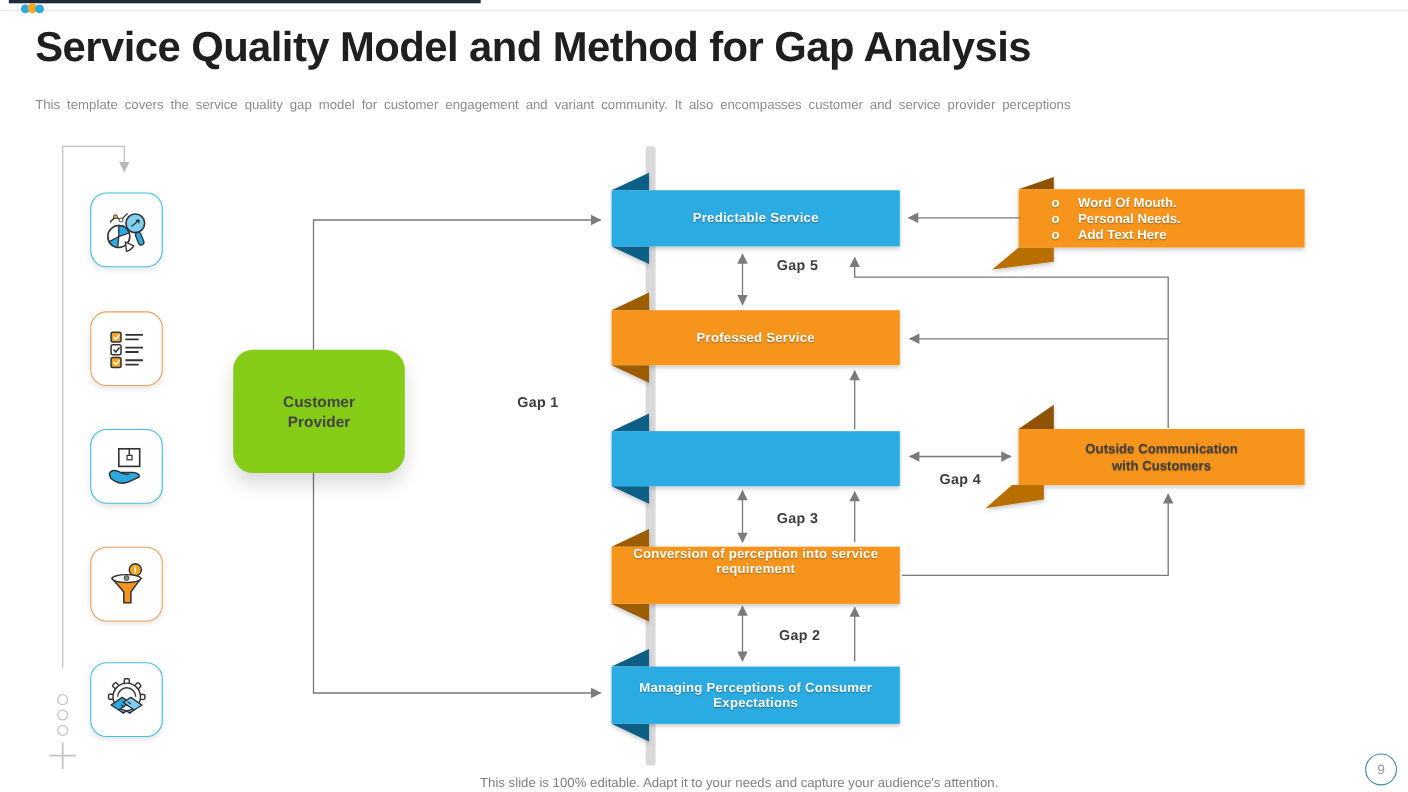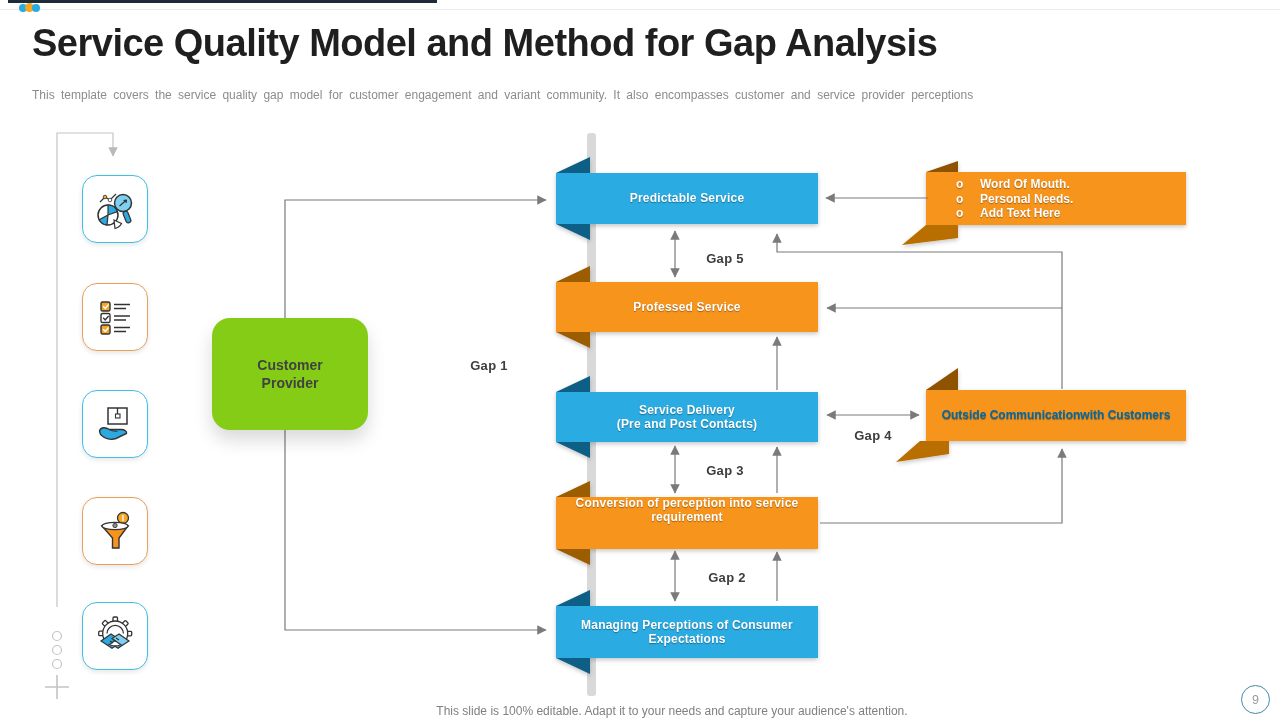--- a/index.html
+++ b/index.html
@@ -23,22 +23,22 @@
             box-shadow:0 2px 5px rgba(0,0,0,0.10);}
   .icon-box.blue  {border:1.6px solid #41BFE6;}
   .icon-box.orange{border:1.6px solid #E9A05B;}
   
   .net{position:absolute;left:0;top:0;width:1280px;height:720px;}
   
   .banner-label{position:absolute;left:556px;width:262px;display:flex;flex-direction:column;
                 align-items:center;justify-content:center;text-align:center;color:#fff;
                 font-weight:bold;font-size:12px;line-height:1.2;letter-spacing:0.2px;
                 text-shadow:0 1px 1px rgba(0,0,0,0.35);}
-  .side-label{position:absolute;left:926px;width:260px;display:flex;flex-direction:row;
-              align-items:center;justify-content:center;text-align:center;color:#0369a1;
+  .side-label{position:absolute;left:926px;width:260px;display:flex;flex-direction:column;
+              align-items:center;justify-content:center;text-align:center;color:#404040;
               font-weight:bold;font-size:12px;line-height:1.25;text-shadow:0 1px 1px rgba(0,0,0,0.35);}
   .wom-list{position:absolute;left:956px;top:177px;width:220px;display:flex;
             flex-direction:column;gap:0px;color:#fff;font-weight:bold;font-size:12px;
             text-shadow:0 1px 1px rgba(0,0,0,0.35);}
   .wom-row{display:flex;line-height:14.5px;}
   .wom-row .marker{width:24px;}
   
   .gap{position:absolute;width:64px;text-align:center;font-weight:bold;font-size:13px;
        color:#3d3d3d;letter-spacing:0.3px;}
   
@@ -211,24 +211,20 @@
       </g>
     </svg>
   </div>
 
   <div class="banner-label" style="top:173px;height:51px">
     <span>Predictable Service</span>
   </div>
   <div class="banner-label" style="top:282px;height:50px">
     <span>Professed Service</span>
   </div>
-  <div class="banner-label" style="top:392px;height:50px">
-    <span>Service Delivery</span>
-    <span>(Pre and Post Contacts)</span>
-  </div>
   <div class="banner-label" style="top:484px;height:52px">
     <span>Conversion of perception into service</span>
     <span>requirement</span>
   </div>
   <div class="banner-label" style="top:606px;height:52px">
     <span>Managing Perceptions of Consumer</span>
     <span>Expectations</span>
   </div>
 
   <div class="wom-list">
@@ -250,21 +246,21 @@
     <span>Outside Communication</span>
     <span>with Customers</span>
   </div>
 
   <div class="cp-card">
     <span>Customer</span>
     <span>Provider</span>
   </div>
 
   <div class="gap" style="left:457px;top:358px">Gap 1</div>
-  <div class="gap" style="left:693px;top:251px">Gap 5</div>
+  <div class="gap" style="left:693px;top:233px">Gap 5</div>
   <div class="gap" style="left:693px;top:463px">Gap 3</div>
   <div class="gap" style="left:695px;top:570px">Gap 2</div>
   <div class="gap" style="left:841px;top:428px">Gap 4</div>
 
   <div class="footer">This slide is 100% editable. Adapt it to your needs and capture your audience's attention.</div>
   <div class="page-badge">9</div>
 
 </div>
 
 </body></html>

